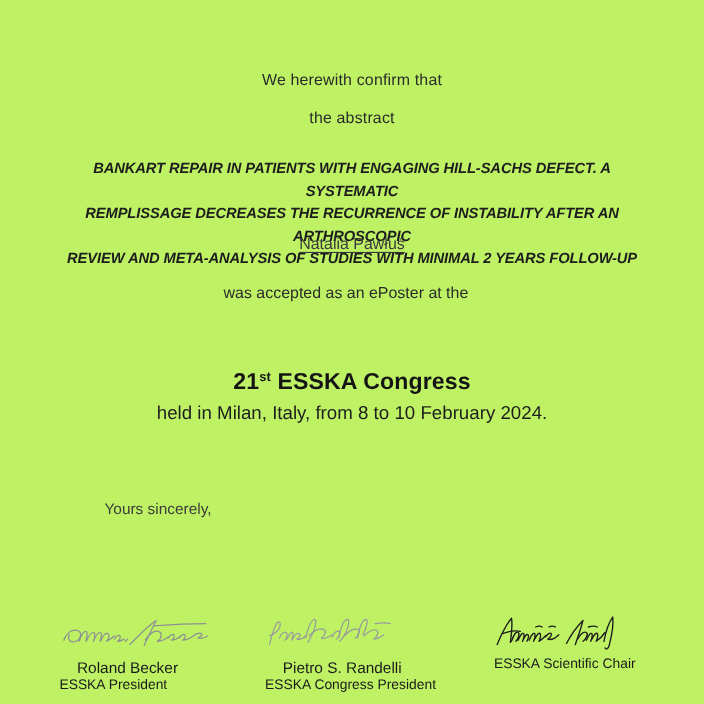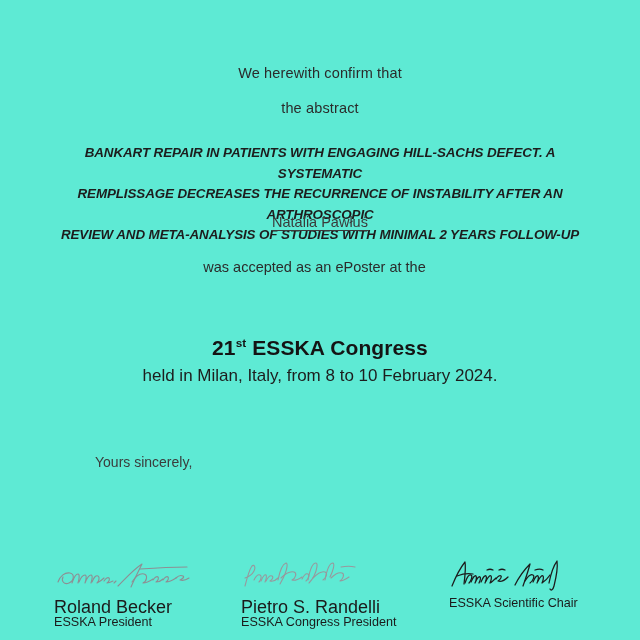--- a/index.html
+++ b/index.html
@@ -13,21 +13,21 @@
     overflow: hidden;
     font-family: "Liberation Sans", sans-serif;
     color: #231f20;
     position: relative;
   }
 
   .page {
     position: relative;
     width: 640px;
     height: 640px;
-    background: #5eead4;
+    background: #bef264;
   }
 
   
   .intro-line {
     position: absolute;
     left: 0;
     width: 640px;
     text-align: center;
     font-size: 14.5px;
     letter-spacing: 0.15px;
@@ -137,26 +137,27 @@
   #sig-block-0 { left: 54px; }
   #sig-block-1 { left: 241px; }
   #sig-block-2 { left: 449px; }
 
   .sig-mark {
     height: 40px;
     width: 150px;
     display: block;
   }
   .sig-name {
-    font-size: 18px;
+    font-size: 14px;
     font-weight: normal;
     color: #1b1b1b;
     line-height: 15px;
     white-space: nowrap;
     margin-top: 4px;
+    margin-left: 16px;
   }
   .sig-role {
     font-size: 12.6px;
     color: #1b1b1b;
     line-height: 15px;
     white-space: nowrap;
   }
 </style>
 </head>
 <body>

